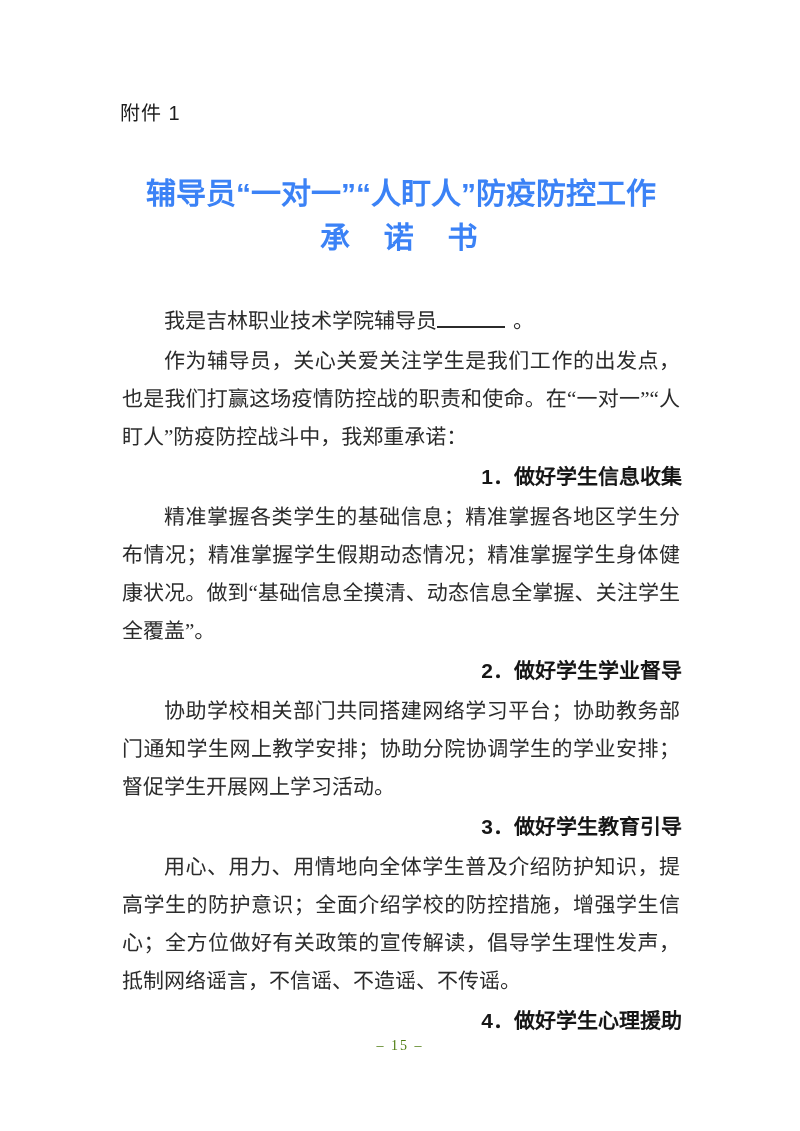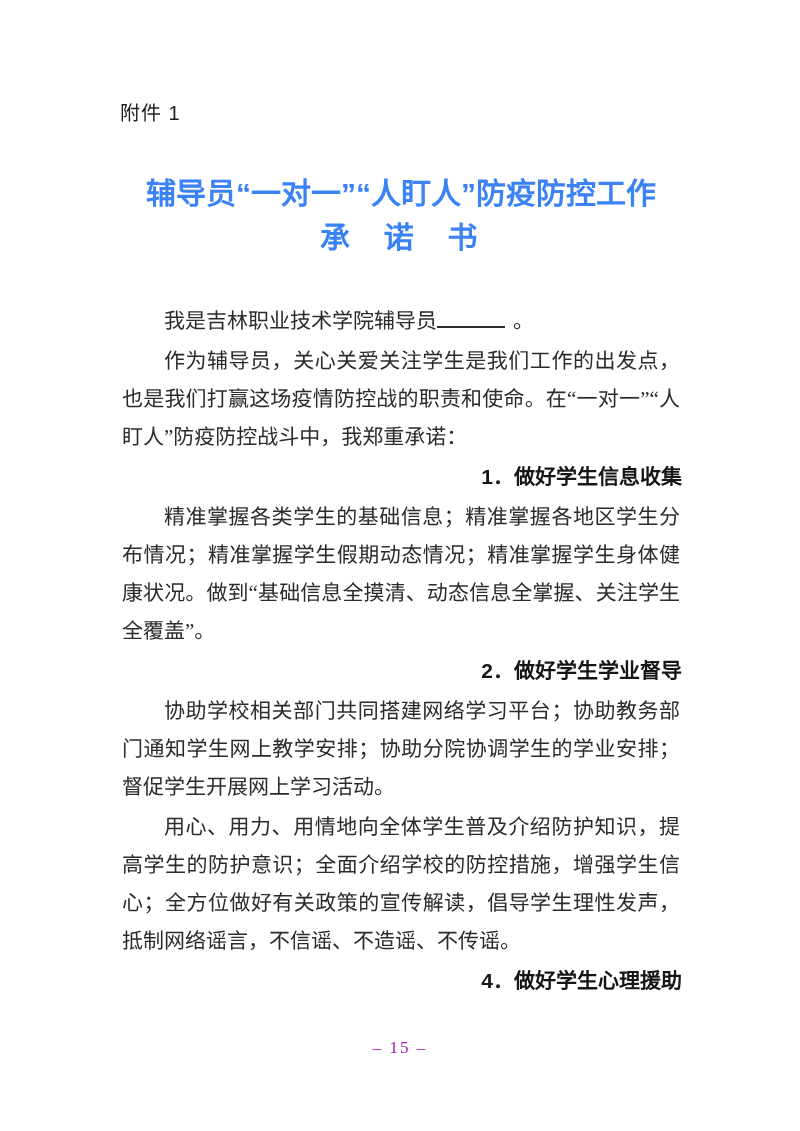--- a/index.html
+++ b/index.html
@@ -72,22 +72,22 @@
     vertical-align: baseline;
     margin-right: 8px;
   }
   .page-footer {
     position: absolute;
     left: 0;
     top: 1038px;
     width: 100%;
     text-align: center;
     font-family: "Liberation Serif", "DejaVu Serif", serif;
-    font-size: 17px;
-    color: #a21caf;
+    font-size: 14px;
+    color: #4d7c0f;
     letter-spacing: 2px;
   }
 </style>
 </head>
 <body>
 
 <div class="page">
   <div class="doc-body">
 
     <div class="attachment-label">附件 1</div>
@@ -102,20 +102,21 @@
       <p class="para"><span>我是吉林职业技术学院辅导员</span><span class="blank-line"></span><span>。</span></p>
 
       <p class="para">作为辅导员，关心关爱关注学生是我们工作的出发点，也是我们打赢这场疫情防控战的职责和使命。在“一对一”“人盯人”防疫防控战斗中，我郑重承诺：</p>
 
       <p class="section-heading">1．做好学生信息收集</p>
       <p class="para">精准掌握各类学生的基础信息；精准掌握各地区学生分布情况；精准掌握学生假期动态情况；精准掌握学生身体健康状况。做到“基础信息全摸清、动态信息全掌握、关注学生全覆盖”。</p>
 
       <p class="section-heading">2．做好学生学业督导</p>
       <p class="para">协助学校相关部门共同搭建网络学习平台；协助教务部门通知学生网上教学安排；协助分院协调学生的学业安排；督促学生开展网上学习活动。</p>
 
+      <p class="section-heading">3．做好学生教育引导</p>
       <p class="para">用心、用力、用情地向全体学生普及介绍防护知识，提高学生的防护意识；全面介绍学校的防控措施，增强学生信心；全方位做好有关政策的宣传解读，倡导学生理性发声，抵制网络谣言，不信谣、不造谣、不传谣。</p>
 
       <p class="section-heading">4．做好学生心理援助</p>
 
     </div>
   </div>
 
   <div class="page-footer">– 15 –</div>
 </div>
 

